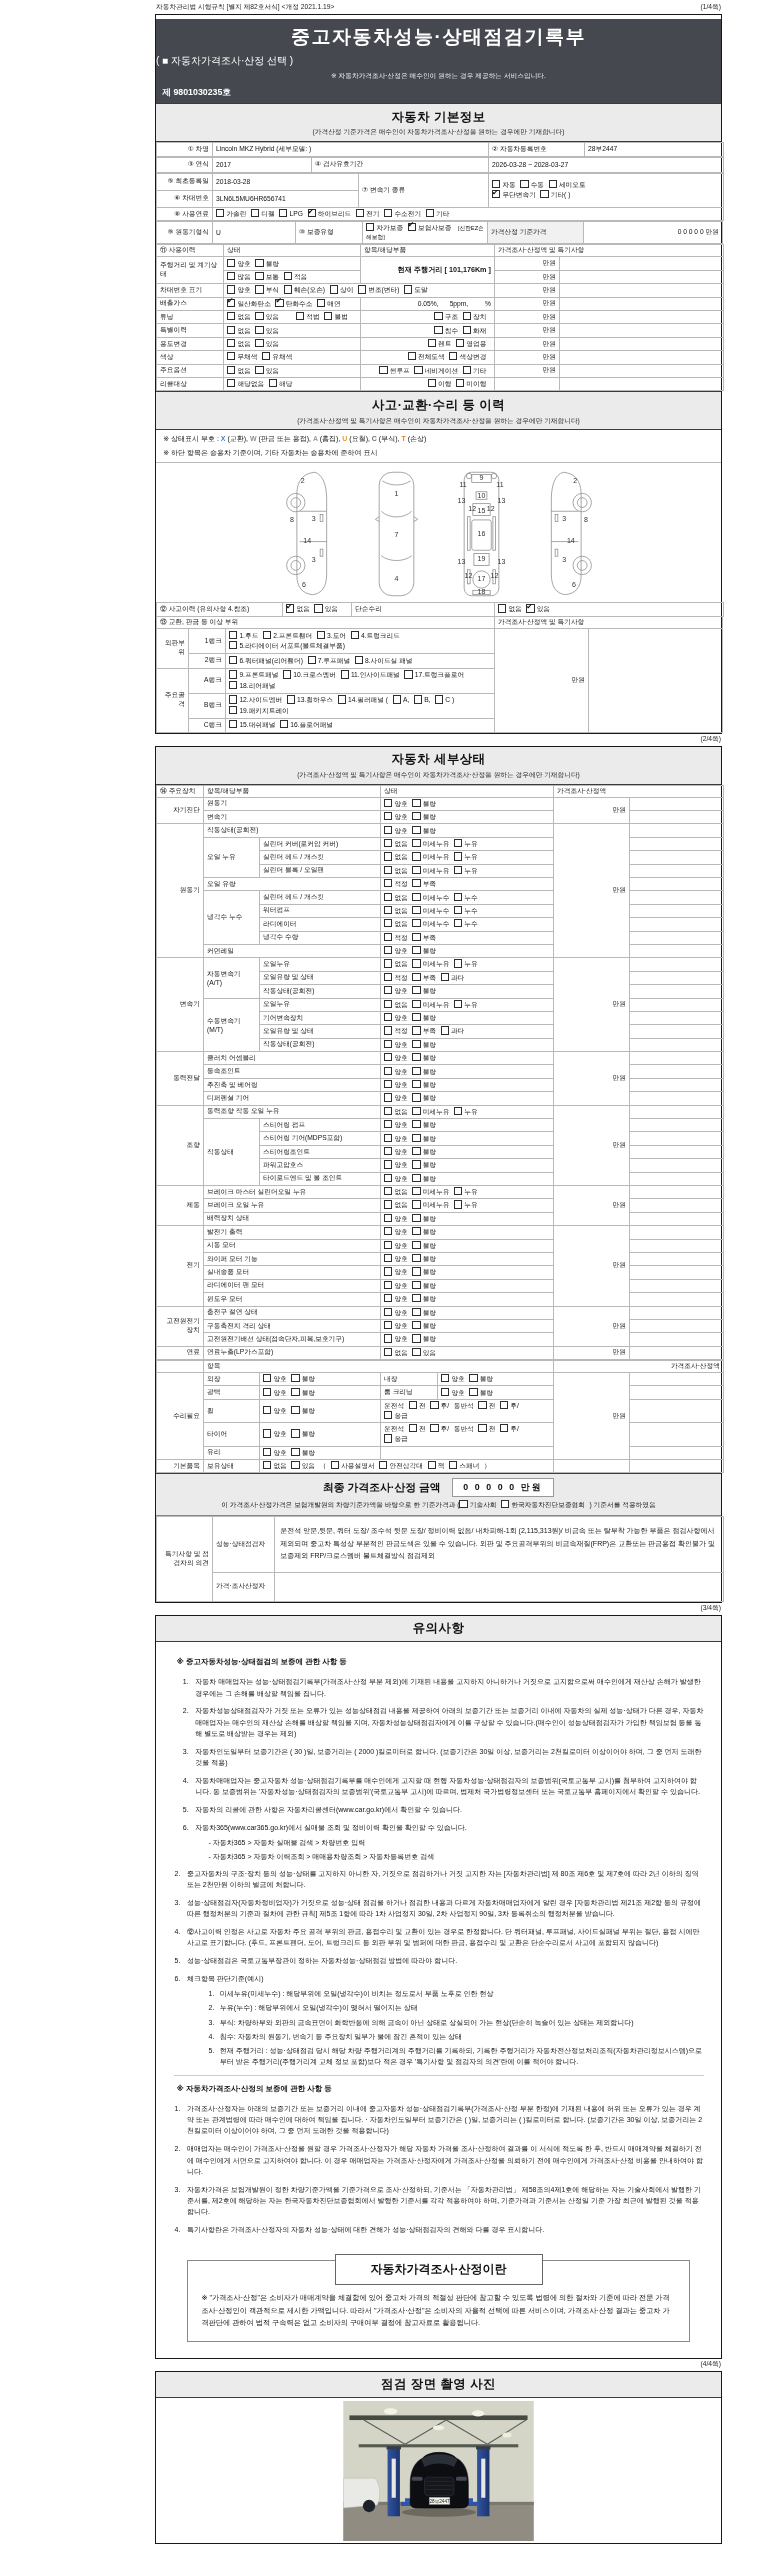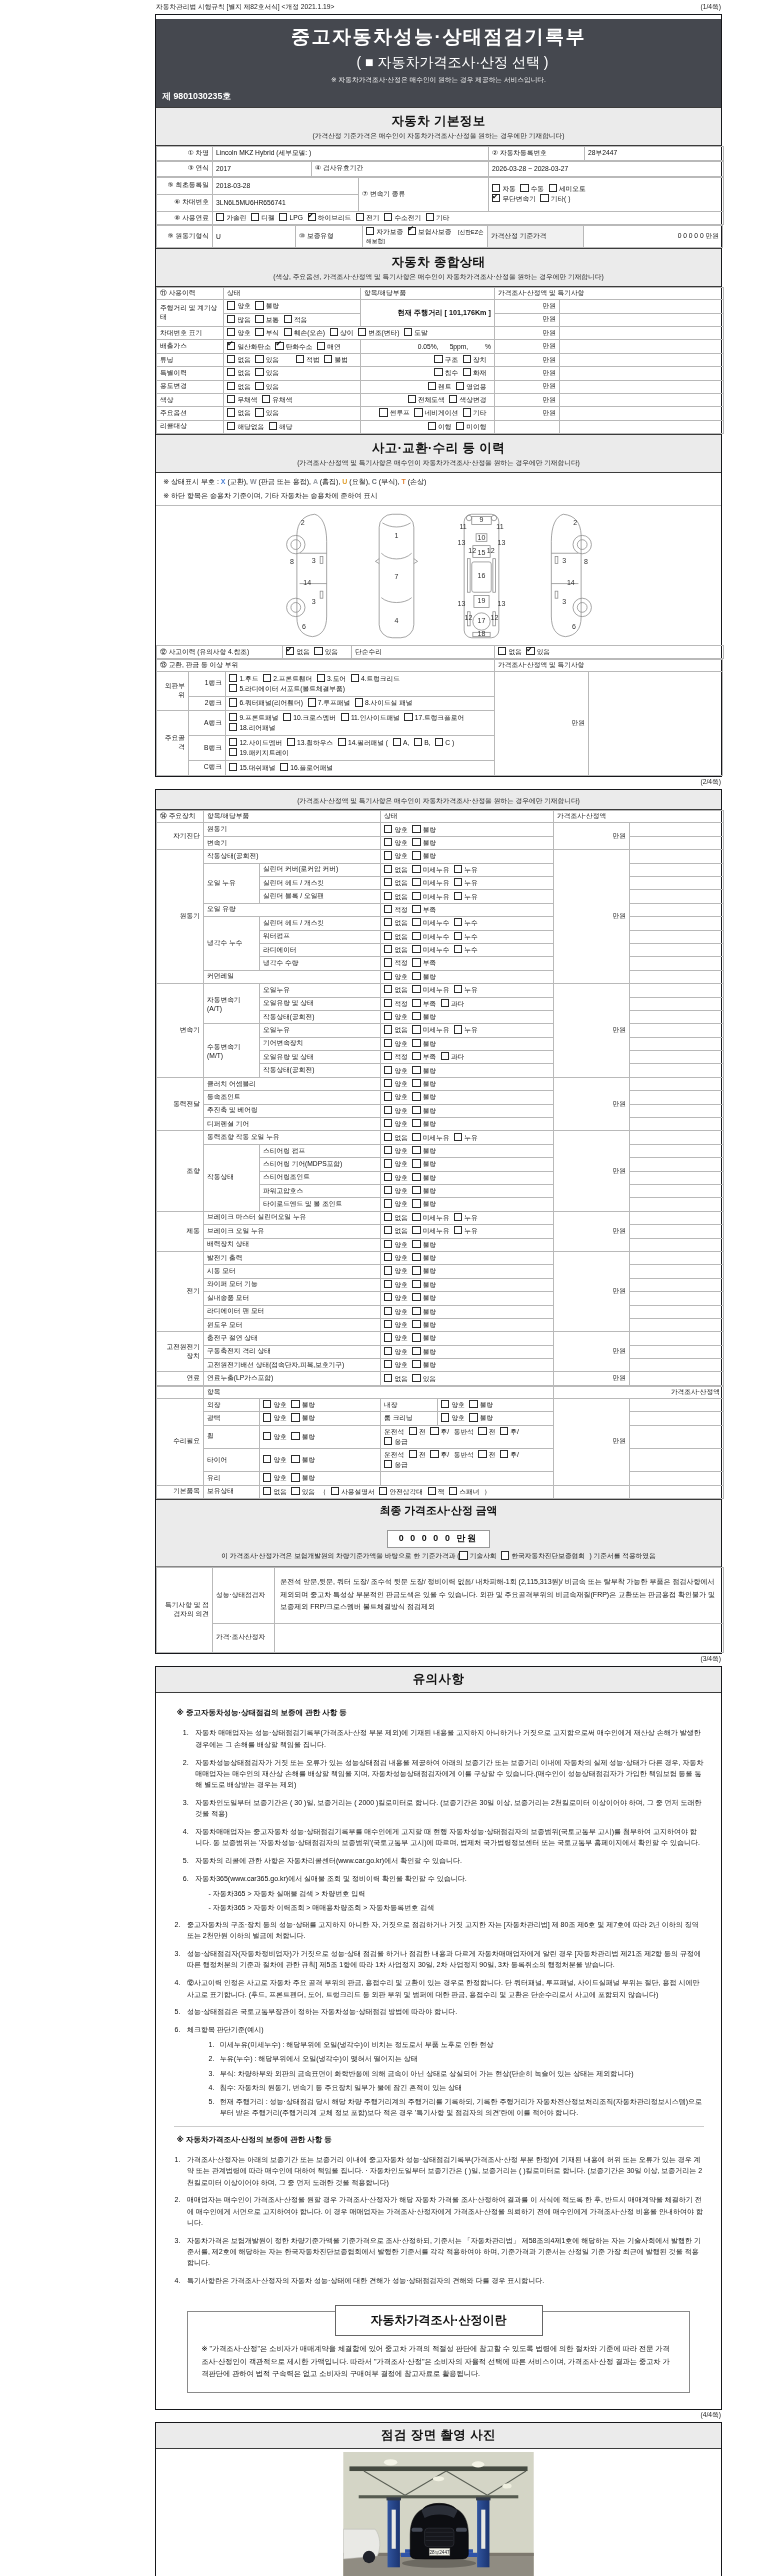--- a/index.html
+++ b/index.html
@@ -5,21 +5,21 @@
   html,body{margin:0;padding:0;background:#fff;}
   body{width:773px;height:2576px;position:relative;font-family:"Liberation Sans","DejaVu Sans",sans-serif;color:#111;}
   .doc{width:567px;margin-left:155px;}
   .metarow{display:flex;justify-content:space-between;font-size:6.7px;padding:3.1px 1px 2.1px 1px;color:#222;}
   .pagebox{border:1.5px solid #17181c;background:#fff;}
   .marker{text-align:right;font-size:6.7px;padding:1.5px 1px;color:#222;}
   
   .whitestrip{height:3.6px;background:#fff;}
   .dkhead{background:#45484f;color:#fff;padding:5.2px 0 2.1px 0;}
   .dk-title{text-align:center;font-size:19px;font-weight:bold;letter-spacing:1.5px;}
-  .dk-sub{text-align:center;font-size:14px;margin-top:4.1px;padding-left:28px;}
+  .dk-sub{font-size:10px;margin-top:4.1px;}
   .dk-note{text-align:center;font-size:6.7px;margin-top:3.6px;color:#f2f2f2;}
   .dk-no{font-size:8.8px;font-weight:bold;padding:6.2px 0 2.1px 6.2px;}
   
   .band{background:#ebebeb;border-top:1px solid #3c3c3c;border-bottom:1px solid #3c3c3c;text-align:center;padding:4.6px 0 3.6px 0;}
   .band .bt{font-size:12.4px;font-weight:bold;letter-spacing:0.5px;}
   .band .bs{font-size:6.7px;margin-top:2.6px;color:#222;}
   
   table{border-collapse:collapse;width:100%;table-layout:fixed;}
   td{border:0.5px solid #b9b9b9;font-size:6.7px;padding:1px 3.1px;vertical-align:middle;overflow:hidden;}
   td.lc{text-align:right;}
@@ -52,21 +52,21 @@
   
   .pibox{border:0.8px solid #8a8a8a;margin:13.4px 31px 15.5px 31px;padding:0 13.4px 11.3px 13.4px;}
   .pititle{width:206px;margin:-0.5px auto 0 auto;border:0.8px solid #666;text-align:center;font-size:12px;font-weight:bold;padding:6.2px 0;background:#fff;position:relative;top:-7.2px;}
   .pitext{font-size:7.2px;line-height:1.75;}
   
   .photo-wrap{padding:3.1px 0 2.1px 0;text-align:center;}
   .photo-frame{display:block;margin:0 auto;}
   .remtext{font-size:7px;line-height:1.8;padding:3.1px 5.2px;}
   
   .fpband{background:#ebebeb;border-top:1px solid #3c3c3c;border-bottom:0.5px solid #888;text-align:center;padding:4.1px 0 4.1px 0;}
-  .fpline{display:flex;justify-content:center;align-items:center;gap:11.3px;flex-direction:column;}
+  .fpline{display:flex;justify-content:center;align-items:center;gap:11.3px;}
   .fplabel{font-size:10.8px;font-weight:bold;}
   .fpval{background:#fff;border:0.5px solid #999;padding:2.1px 10.3px;font-size:8.8px;font-weight:bold;letter-spacing:2.1px;}
   .fpnote{font-size:6.7px;margin-top:3.6px;}
 </style>
 </head>
 <body>
 
 <div class="doc">
 
   <div class="metarow">
@@ -166,24 +166,20 @@
         <td class="lc">⑨ 원동기형식</td>
         <td>U</td>
         <td>⑩ 보증유형</td>
         <td><span><span class="opt"><span class="cb"></span><span>자가보증</span></span><span class="opt"><span class="cb ck"></span><span>보험사보증</span></span></span> <span style="font-size:5.7px">[신한EZ손해보험]</span></td>
         <td style="background:#f1f1f1">가격산정 기준가격</td>
         <td class="lc">0 0 0 0 0 만원</td>
       </tr>
     </tbody>
       </table>
 
-    <div class="band">
-      <div class="bt">자동차 종합상태</div>
-      <div class="bs">(색상, 주요옵션, 가격조사·산정액 및 특기사항은 매수인이 자동차가격조사·산정을 원하는 경우에만 기재합니다)</div>
-    </div>
 
     <table>
       <colgroup>
           <col style="width:67px">
           <col style="width:137px">
           <col style="width:134px">
           <col style="width:65px">
           <col style="width:164px">
         </colgroup>
       <tbody>
@@ -418,20 +414,21 @@
         <td><span class="opt"><span class="cb"></span><span>15.대쉬패널</span></span><span class="opt"><span class="cb"></span><span>16.플로어패널</span></span></td>
       </tr>
     </tbody>
       </table>
   </div>
 
   <div class="marker">(2/4쪽)</div>
 
   <div class="pagebox">
     <div class="band" style="border-top:none">
+      <div class="bt">자동차 세부상태</div>
       <div class="bs">(가격조사·산정액 및 특기사항은 매수인이 자동차가격조사·산정을 원하는 경우에만 기재합니다)</div>
     </div>
 
     <table>
       <colgroup>
           <col style="width:47px">
           <col style="width:56px">
           <col style="width:121px">
           <col style="width:173px">
           <col style="width:76px">

